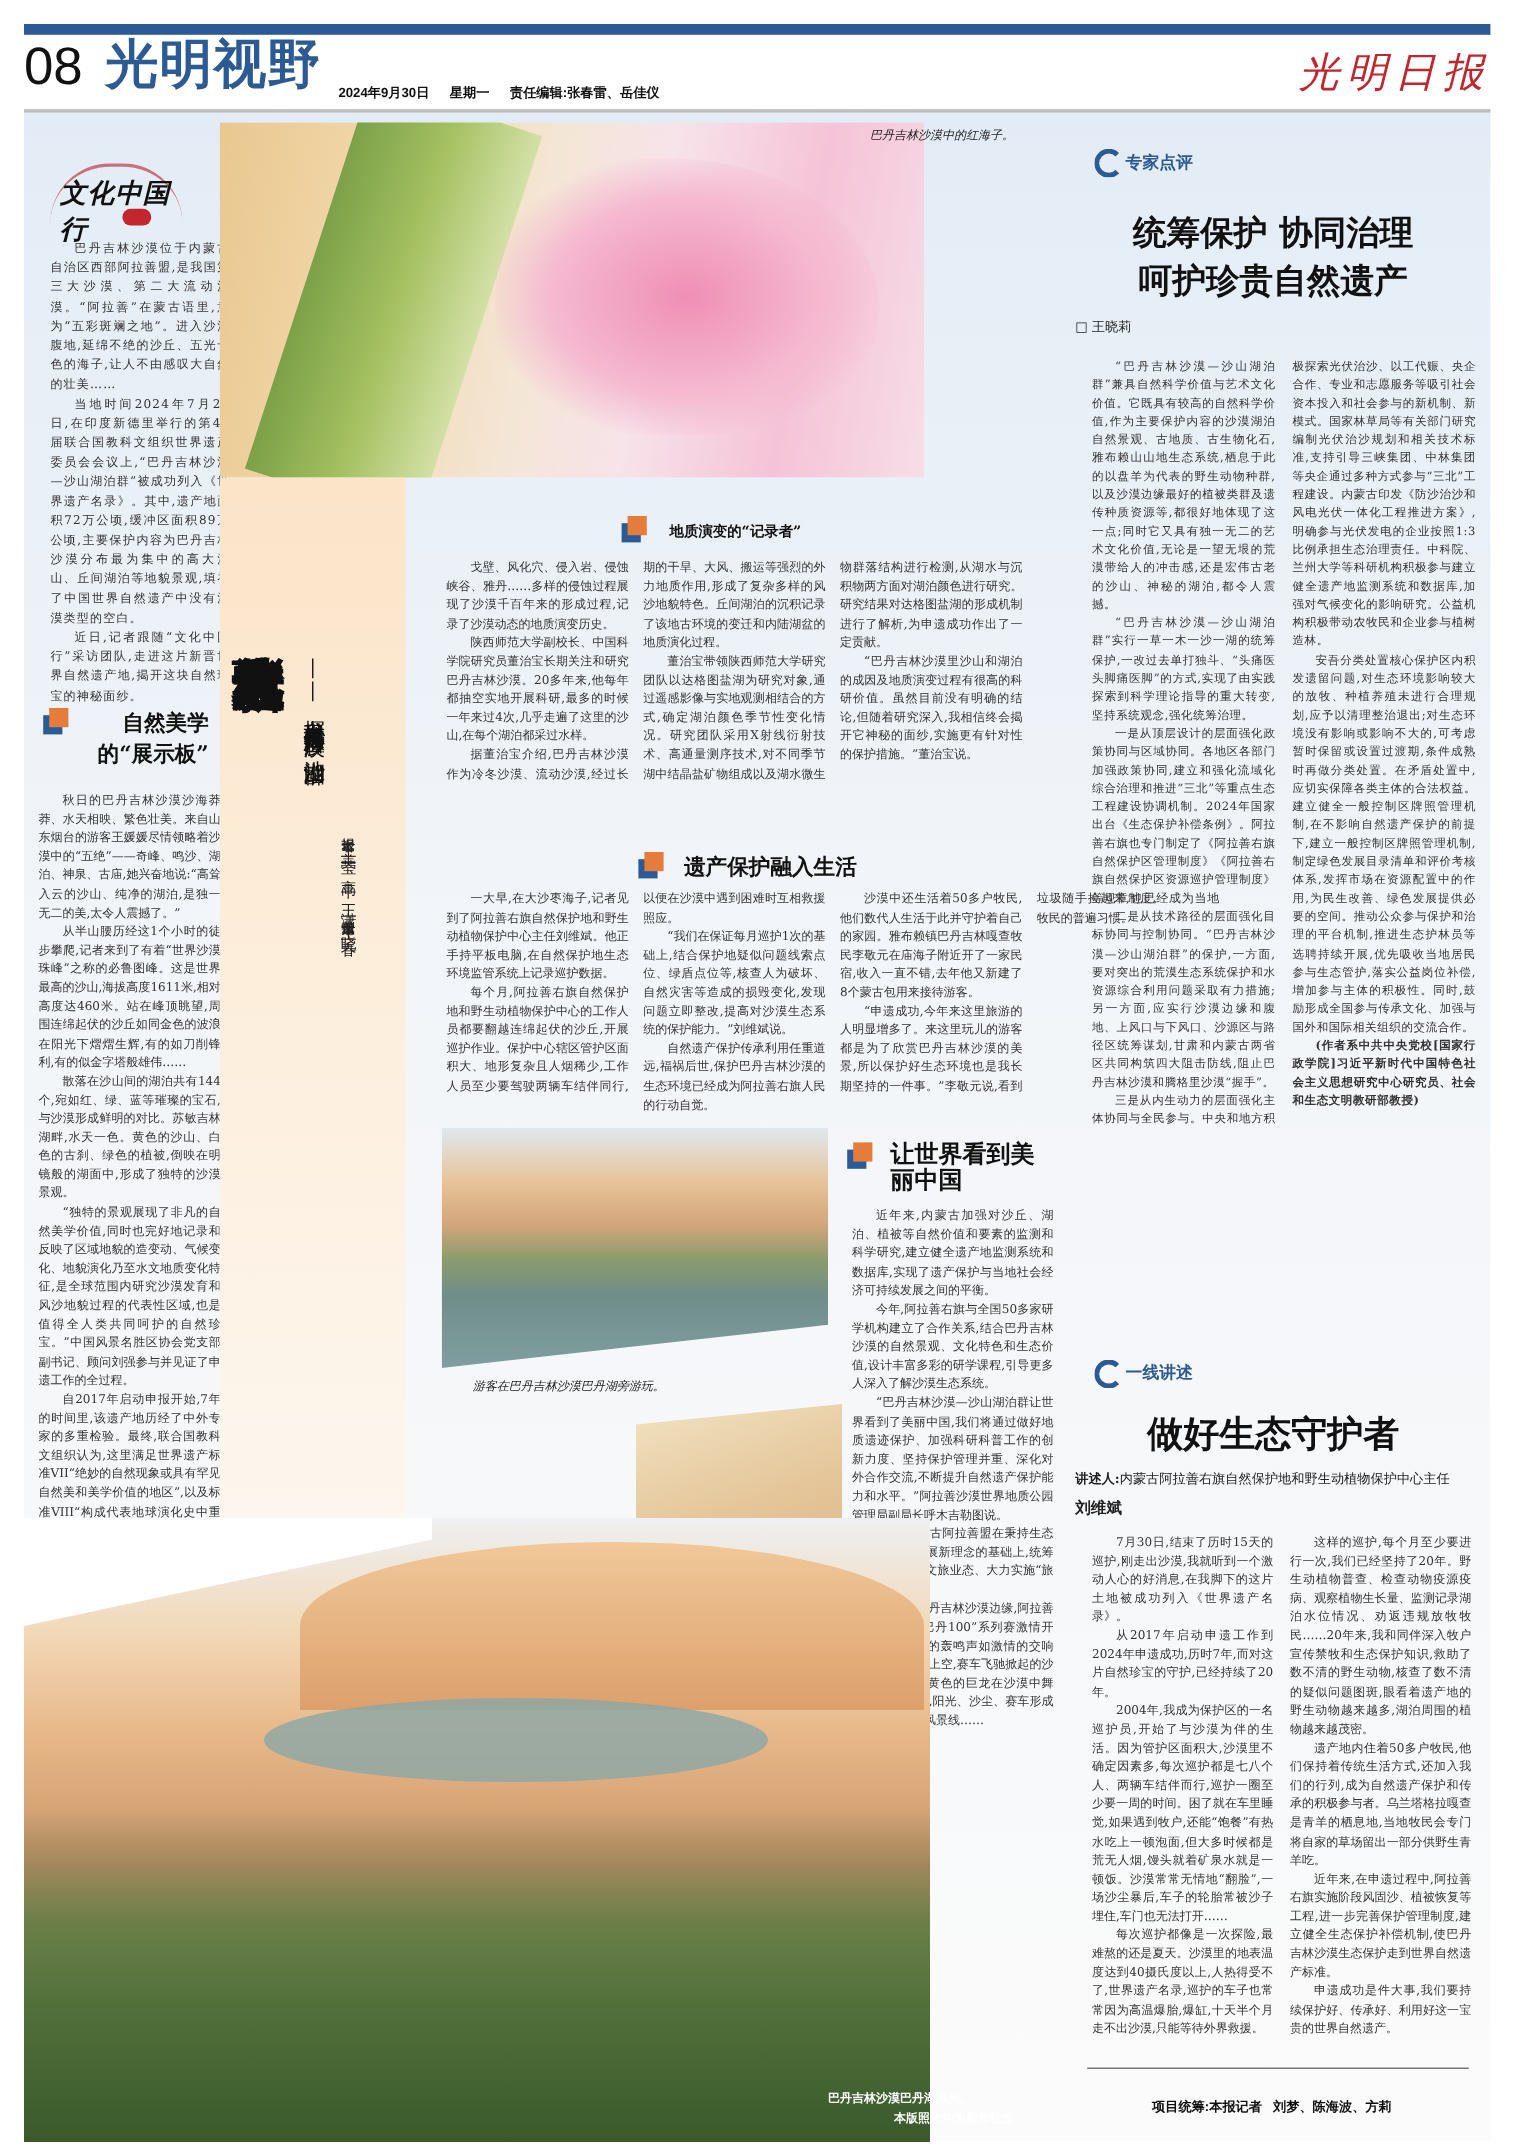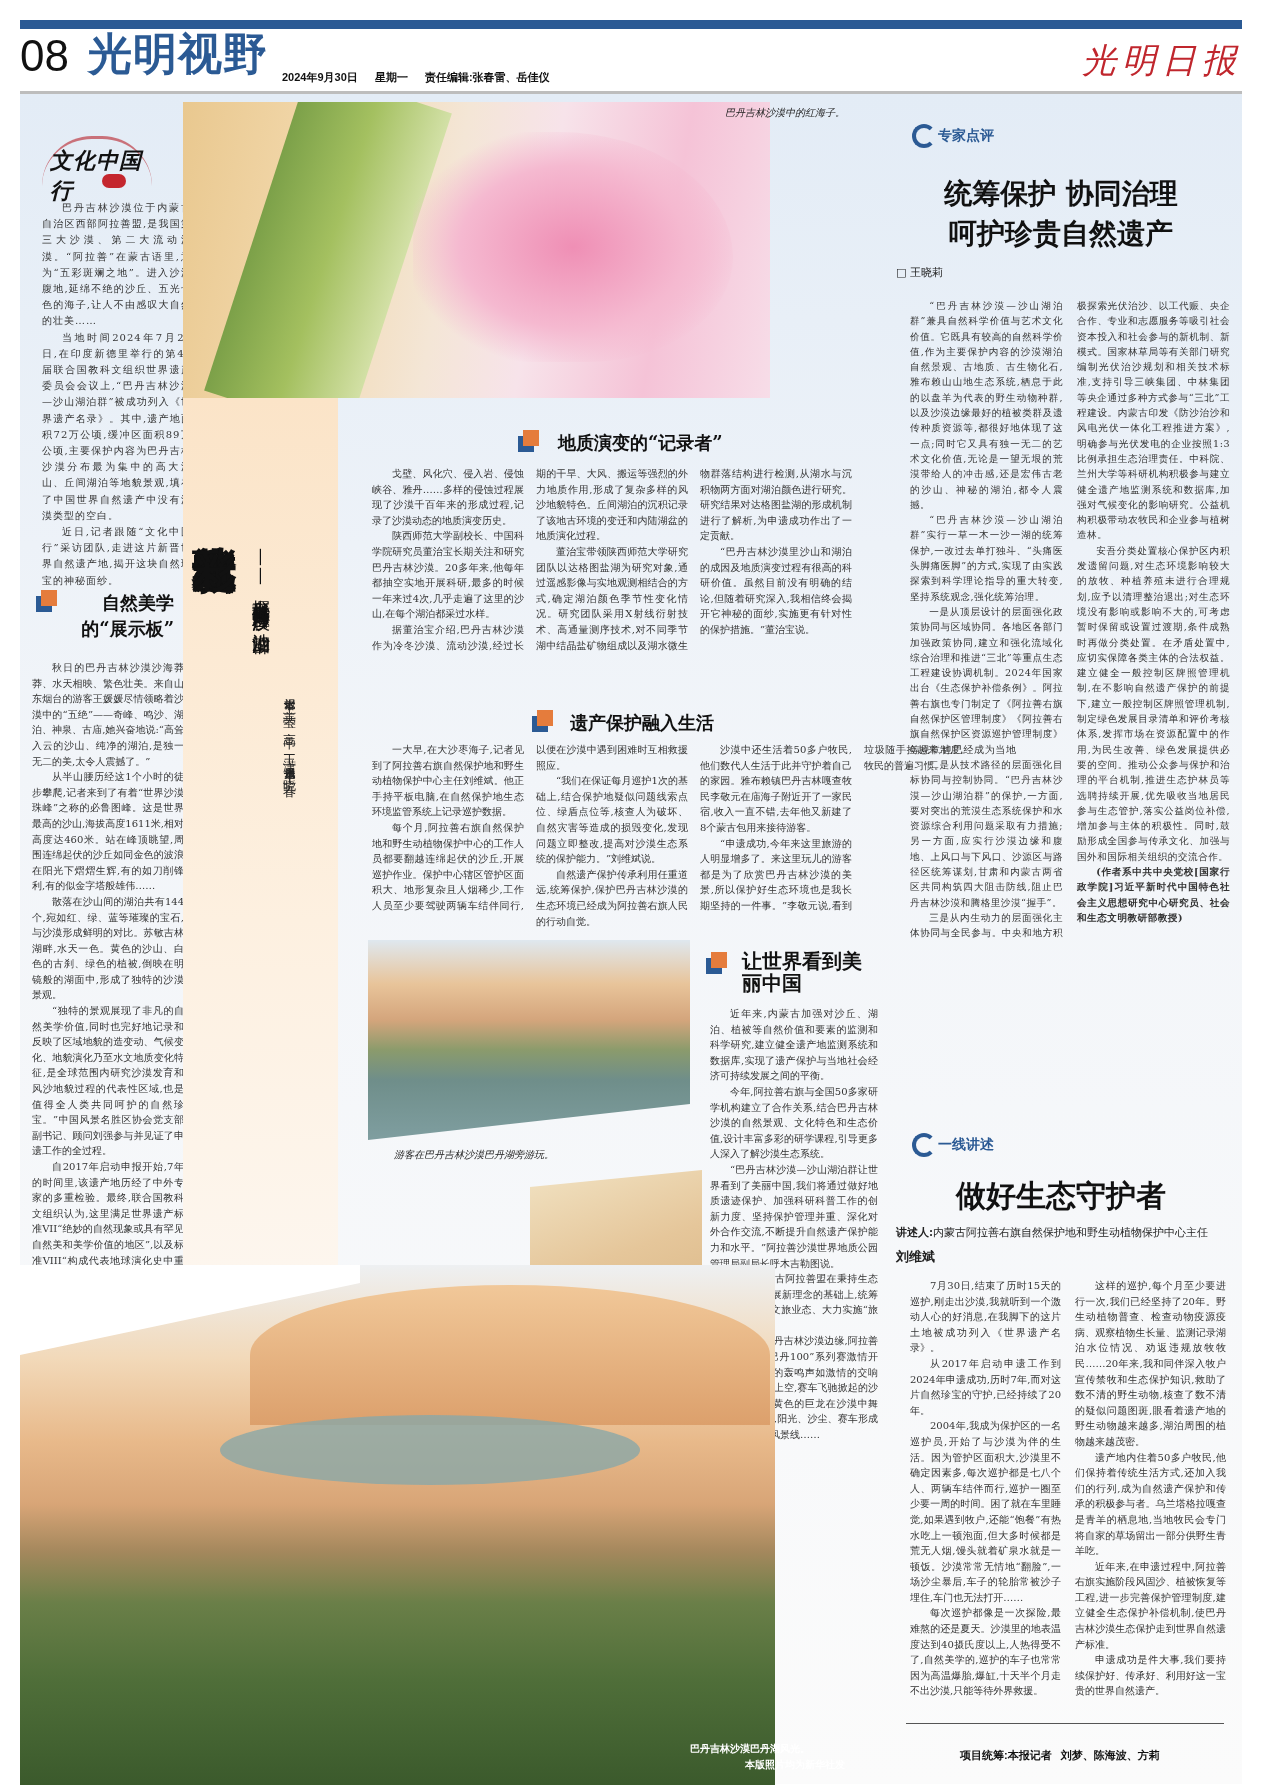--- a/index.html
+++ b/index.html
@@ -101,39 +101,39 @@
   <span>本报记者</span>
   <b>王美莹 高平 王潇</b>
   <span>本报通讯员</span>
   <b>王晓春</b>
 </div>
 
 <div class="sq" style="left:518px;top:430px">
     <div class="b"></div>
     <div class="o"></div>
   </div>
-<div class="subhead" style="left:558px;top:432px;font-size:18px">地质演变的“记录者”</div>
+<div class="subhead" style="left:558px;top:432px;font-size:12px">地质演变的“记录者”</div>
 <div class="col" style="left:372px;top:466px;width:480px;column-count:3;column-gap:12px;height:240px;font-size:10px;line-height:15.6px">
   <p>戈壁、风化穴、侵入岩、侵蚀峡谷、雅丹……多样的侵蚀过程展现了沙漠千百年来的形成过程,记录了沙漠动态的地质演变历史。</p>
   <p>陕西师范大学副校长、中国科学院研究员董治宝长期关注和研究巴丹吉林沙漠。20多年来,他每年都抽空实地开展科研,最多的时候一年来过4次,几乎走遍了这里的沙山,在每个湖泊都采过水样。</p>
   <p>据董治宝介绍,巴丹吉林沙漠作为冷冬沙漠、流动沙漠,经过长期的干旱、大风、搬运等强烈的外力地质作用,形成了复杂多样的风沙地貌特色。丘间湖泊的沉积记录了该地古环境的变迁和内陆湖盆的地质演化过程。</p>
   <p>董治宝带领陕西师范大学研究团队以达格图盐湖为研究对象,通过遥感影像与实地观测相结合的方式,确定湖泊颜色季节性变化情况。研究团队采用X射线衍射技术、高通量测序技术,对不同季节湖中结晶盐矿物组成以及湖水微生物群落结构进行检测,从湖水与沉积物两方面对湖泊颜色进行研究。研究结果对达格图盐湖的形成机制进行了解析,为申遗成功作出了一定贡献。</p>
   <p>“巴丹吉林沙漠里沙山和湖泊的成因及地质演变过程有很高的科研价值。虽然目前没有明确的结论,但随着研究深入,我相信终会揭开它神秘的面纱,实施更有针对性的保护措施。”董治宝说。</p>
 </div>
 
 <div class="sq" style="left:532px;top:710px">
     <div class="b"></div>
     <div class="o"></div>
   </div>
 <div class="subhead" style="left:570px;top:712px;font-size:18px">遗产保护融入生活</div>
 <div class="col" style="left:372px;top:742px;width:480px;column-count:3;column-gap:12px;height:190px;font-size:10px;line-height:15.6px">
   <p>一大早,在大沙枣海子,记者见到了阿拉善右旗自然保护地和野生动植物保护中心主任刘维斌。他正手持平板电脑,在自然保护地生态环境监管系统上记录巡护数据。</p>
   <p>每个月,阿拉善右旗自然保护地和野生动植物保护中心的工作人员都要翻越连绵起伏的沙丘,开展巡护作业。保护中心辖区管护区面积大、地形复杂且人烟稀少,工作人员至少要驾驶两辆车结伴同行,以便在沙漠中遇到困难时互相救援照应。</p>
   <p>“我们在保证每月巡护1次的基础上,结合保护地疑似问题线索点位、绿盾点位等,核查人为破坏、自然灾害等造成的损毁变化,发现问题立即整改,提高对沙漠生态系统的保护能力。”刘维斌说。</p>
-  <p>自然遗产保护传承利用任重道远,统筹保护,保护巴丹吉林沙漠的生态环境已经成为阿拉善右旗人民的行动自觉。</p>
+  <p>自然遗产保护传承利用任重道远,福祸后世,保护巴丹吉林沙漠的生态环境已经成为阿拉善右旗人民的行动自觉。</p>
   <p>沙漠中还生活着50多户牧民,他们数代人生活于此并守护着自己的家园。雅布赖镇巴丹吉林嘎查牧民李敬元在庙海子附近开了一家民宿,收入一直不错,去年他又新建了8个蒙古包用来接待游客。</p>
   <p>“申遗成功,今年来这里旅游的人明显增多了。来这里玩儿的游客都是为了欣赏巴丹吉林沙漠的美景,所以保护好生态环境也是我长期坚持的一件事。”李敬元说,看到垃圾随手捡起来,也已经成为当地牧民的普遍习惯。</p>
 </div>
 
 <div class="photo" style="left:368px;top:940px;width:322px;height:200px;background:linear-gradient(#dfe8ef 0%,#e8c49a 22%,#d4a57c 40%,#8b9b6c 55%,#6f8e8a 70%,#7f9ea0 100%);clip-path:polygon(0 0,100% 0,100% 82%,0 100%)"></div>
 <div class="caption" style="left:394px;top:1148px">游客在巴丹吉林沙漠巴丹湖旁游玩。</div>
 <div class="photo" style="left:530px;top:1170px;width:172px;height:170px;background:linear-gradient(160deg,#f1e2c2,#e5c69a 50%,#d8b583);clip-path:polygon(0 10%,100% 0,100% 92%,0 100%)"></div>
 <div class="caption" style="left:552px;top:1350px">巴丹吉林沙漠中的南海子。</div>
 
 <div class="sq" style="left:706px;top:952px">
@@ -176,21 +176,21 @@
 <div class="tag" style="left:912px;top:1133px"><span class="g"></span><span>一线讲述</span></div>
 <div class="h2" style="left:896px;top:1176px;width:330px;font-size:30px;line-height:40px">做好生态守护者</div>
 <div class="byline" style="left:896px;top:1225px;width:330px">
   <b>讲述人:</b><span>内蒙古阿拉善右旗自然保护地和野生动植物保护中心主任</span>
 </div>
 <div class="byline" style="left:896px;top:1248px;width:330px;font-size:13px;font-weight:bold">刘维斌</div>
 <div class="col" style="left:910px;top:1278px;width:316px;column-count:2;column-gap:14px;height:430px;font-size:10px;line-height:15.6px">
   <p>7月30日,结束了历时15天的巡护,刚走出沙漠,我就听到一个激动人心的好消息,在我脚下的这片土地被成功列入《世界遗产名录》。</p>
   <p>从2017年启动申遗工作到2024年申遗成功,历时7年,而对这片自然珍宝的守护,已经持续了20年。</p>
   <p>2004年,我成为保护区的一名巡护员,开始了与沙漠为伴的生活。因为管护区面积大,沙漠里不确定因素多,每次巡护都是七八个人、两辆车结伴而行,巡护一圈至少要一周的时间。困了就在车里睡觉,如果遇到牧户,还能“饱餐”有热水吃上一顿泡面,但大多时候都是荒无人烟,馒头就着矿泉水就是一顿饭。沙漠常常无情地“翻脸”,一场沙尘暴后,车子的轮胎常被沙子埋住,车门也无法打开……</p>
-  <p>每次巡护都像是一次探险,最难熬的还是夏天。沙漠里的地表温度达到40摄氏度以上,人热得受不了,自然美学的,巡护的车子也常常因为高温爆胎,爆缸,十天半个月走不出沙漠,只能等待外界救援。</p>
+  <p>每次巡护都像是一次探险,最难熬的还是夏天。沙漠里的地表温度达到40摄氏度以上,人热得受不了,世界遗产名录,巡护的车子也常常因为高温爆胎,爆缸,十天半个月走不出沙漠,只能等待外界救援。</p>
   <p>这样的巡护,每个月至少要进行一次,我们已经坚持了20年。野生动植物普查、检查动物疫源疫病、观察植物生长量、监测记录湖泊水位情况、劝返违规放牧牧民……20年来,我和同伴深入牧户宣传禁牧和生态保护知识,救助了数不清的野生动物,核查了数不清的疑似问题图斑,眼看着遗产地的野生动物越来越多,湖泊周围的植物越来越茂密。</p>
   <p>遗产地内住着50多户牧民,他们保持着传统生活方式,还加入我们的行列,成为自然遗产保护和传承的积极参与者。乌兰塔格拉嘎查是青羊的栖息地,当地牧民会专门将自家的草场留出一部分供野生青羊吃。</p>
   <p>近年来,在申遗过程中,阿拉善右旗实施阶段风固沙、植被恢复等工程,进一步完善保护管理制度,建立健全生态保护补偿机制,使巴丹吉林沙漠生态保护走到世界自然遗产标准。</p>
   <p>申遗成功是件大事,我们要持续保护好、传承好、利用好这一宝贵的世界自然遗产。</p>
   <p style="text-align:right;font-weight:bold">(本报记者高平、王潇采访整理)</p>
 </div>
 
 <div class="bottom-line"></div>
 <div class="credits">
   <span>项目统筹:本报记者</span>&nbsp;&nbsp;

